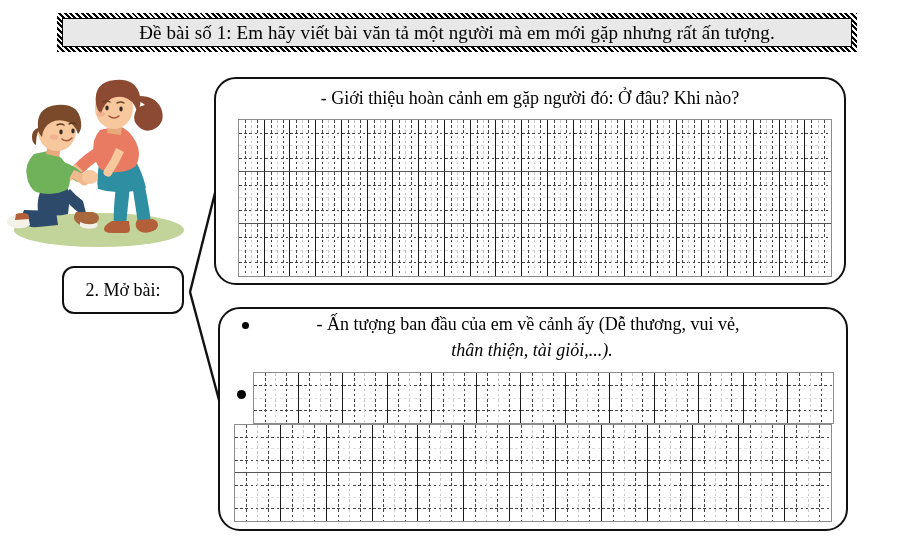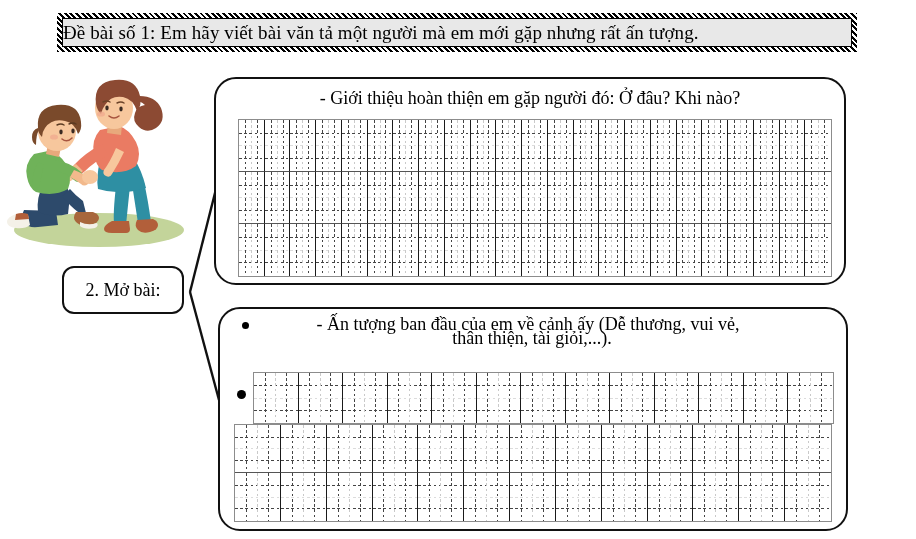--- a/index.html
+++ b/index.html
@@ -15,21 +15,21 @@
     box-sizing:border-box;
     padding:5px;
     background:
       repeating-linear-gradient(45deg,#000 0 2px,#fff 2px 4px);
   }
   #title-inner{
     width:100%;height:100%;
     background:#e8e8e8;
     border:1px solid #000;
     box-sizing:border-box;
-    display:flex;align-items:center;
+    display:flex;align-items:center;justify-content:center;
   }
   #title-text{
     font-size:19px;color:#000;white-space:nowrap;letter-spacing:.1px;
   }
 
   
   .rbox{
     position:absolute;
     border:2.5px solid #111;
     border-radius:22px;
@@ -49,21 +49,21 @@
   
   #connectors{position:absolute;left:0;top:0;width:916px;height:539px;pointer-events:none;}
 
   
   .box-line{
     position:absolute;text-align:center;font-size:18px;color:#000;
     white-space:nowrap;
   }
   #open-prompt{left:230px;top:88px;width:600px;}
   #imp-prompt-1{left:228px;top:314px;width:600px;}
-  #imp-prompt-2{left:232px;top:328px;width:600px;}
+  #imp-prompt-2{left:232px;top:340px;width:600px;font-style:italic;}
 
   .bullet{
     position:absolute;width:7px;height:7px;border-radius:50%;
     background:#000;
   }
   #bullet-imp-text{left:242px;top:322px;}
   #bullet-imp-grid{left:237px;top:390px;width:9px;height:9px;}
 
   
   .gridtable{
@@ -187,21 +187,21 @@
 <svg id="connectors">
   <path d="M190 292 L217 185" stroke="#111" stroke-width="2.4" fill="none"></path>
   <path d="M190 292 L219 400" stroke="#111" stroke-width="2.4" fill="none"></path>
 </svg>
 
 <div id="label-box">
   <span id="label-text">2. Mở bài:</span>
 </div>
 
 <div id="box-open" class="rbox"></div>
-<div id="open-prompt" class="box-line">- Giới thiệu hoàn thiện em gặp người đó: Ở đâu? Khi nào?</div>
+<div id="open-prompt" class="box-line">- Giới thiệu hoàn cảnh em gặp người đó: Ở đâu? Khi nào?</div>
 <div id="grid-open" class="gridtable" style="left: 238px; top: 119px; width: 594px; height: 158px; grid-template-columns: repeat(23, 1fr); grid-template-rows: repeat(3, 1fr);">
     <div class="bigcell" style="background-position: 25% 0px, 75% 0px, 50% 0px, 0px 25%, 0px 75%, 0px 50%;"></div>
     <div class="bigcell" style="background-position: 25% 0px, 75% 0px, 50% 0px, 0px 25%, 0px 75%, 0px 50%;"></div>
     <div class="bigcell" style="background-position: 25% 0px, 75% 0px, 50% 0px, 0px 25%, 0px 75%, 0px 50%;"></div>
     <div class="bigcell" style="background-position: 25% 0px, 75% 0px, 50% 0px, 0px 25%, 0px 75%, 0px 50%;"></div>
     <div class="bigcell" style="background-position: 25% 0px, 75% 0px, 50% 0px, 0px 25%, 0px 75%, 0px 50%;"></div>
     <div class="bigcell" style="background-position: 25% 0px, 75% 0px, 50% 0px, 0px 25%, 0px 75%, 0px 50%;"></div>
     <div class="bigcell" style="background-position: 25% 0px, 75% 0px, 50% 0px, 0px 25%, 0px 75%, 0px 50%;"></div>
     <div class="bigcell" style="background-position: 25% 0px, 75% 0px, 50% 0px, 0px 25%, 0px 75%, 0px 50%;"></div>
     <div class="bigcell" style="background-position: 25% 0px, 75% 0px, 50% 0px, 0px 25%, 0px 75%, 0px 50%;"></div>

